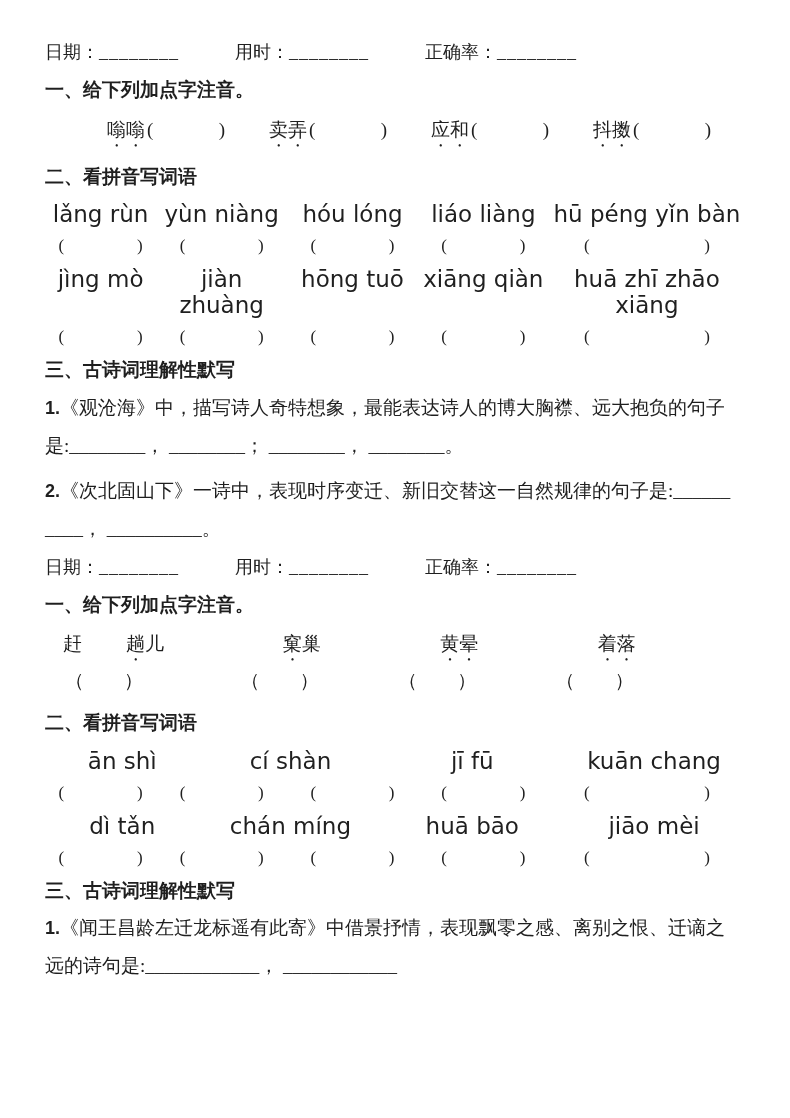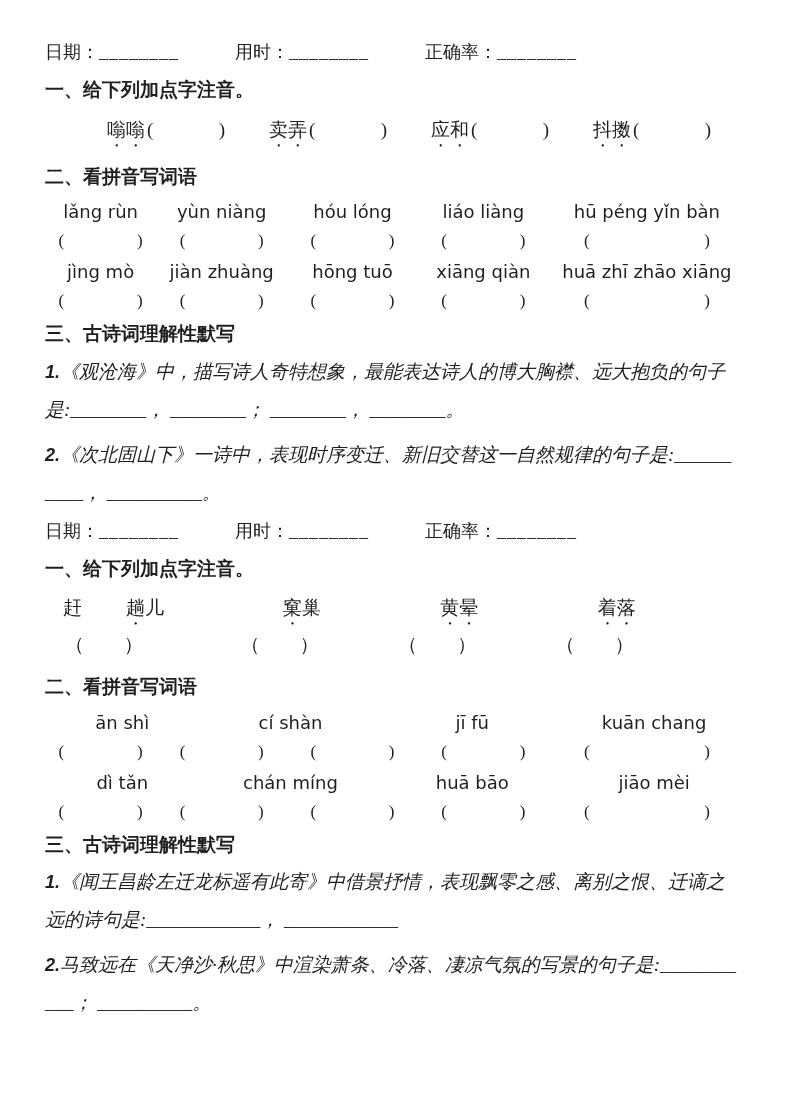--- a/index.html
+++ b/index.html
@@ -38,30 +38,30 @@
     display:inline-flex;justify-content:space-between;
     width:78px;margin-left:2px;
   }
   .py-row{display:flex;margin-top:10px;}
   .bk-row{display:flex;margin:9px 0 2px 0;}
   .py-col{flex:1;text-align:center;}
   .c1{flex:0.85;}
   .c5{flex:1.5;}
   .pinyin{
     font-family:"DejaVu Sans","Liberation Sans",sans-serif;
-    font-size:18px;
+    font-size:23px;
   }
   .bk{
     display:inline-flex;justify-content:space-between;
     width:84px;font-size:17px;
   }
   .c5 .bk{width:126px;}
   .question{
     font-size:19px;line-height:2.0;margin:2px 8px 7px 0;
-    word-break:break-all;overflow-wrap:anywhere;font-style:italic;
+    word-break:break-all;overflow-wrap:anywhere;
   }
   .qnum{
     font-family:"Liberation Sans","DejaVu Sans",sans-serif;
     font-weight:bold;font-size:18px;
   }
 </style>
 </head>
 <body>
 
 <section class="day">
@@ -238,14 +238,13 @@
           <span>)</span>
         </span></div>
     <div class="py-col c5"><span class="bk">
           <span>(</span>
           <span>)</span>
         </span></div>
   </div>
 
   <div class="sec-heading">三、古诗词理解性默写</div>
   <p class="question"><span class="qnum">1.</span><span>《闻王昌龄左迁龙标遥有此寄》中借景抒情，表现飘零之感、离别之恨、迁谪之远的诗句是:____________， ____________</span></p>
-  <p class="question"><span class="qnum">2.</span><span>马致远在《天净沙·秋思》中渲染萧条、冷落、凄凉气氛的写景的句子是:___________； __________。</span></p>
 </section>
 
 </body></html>

